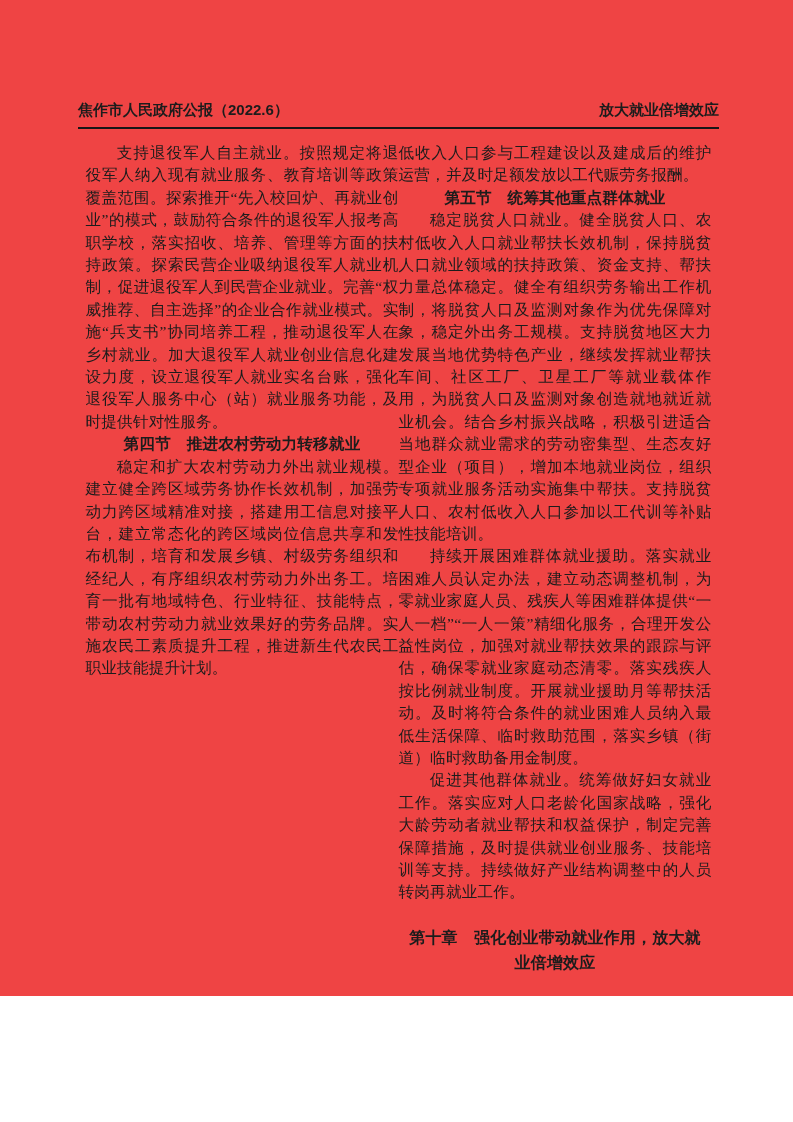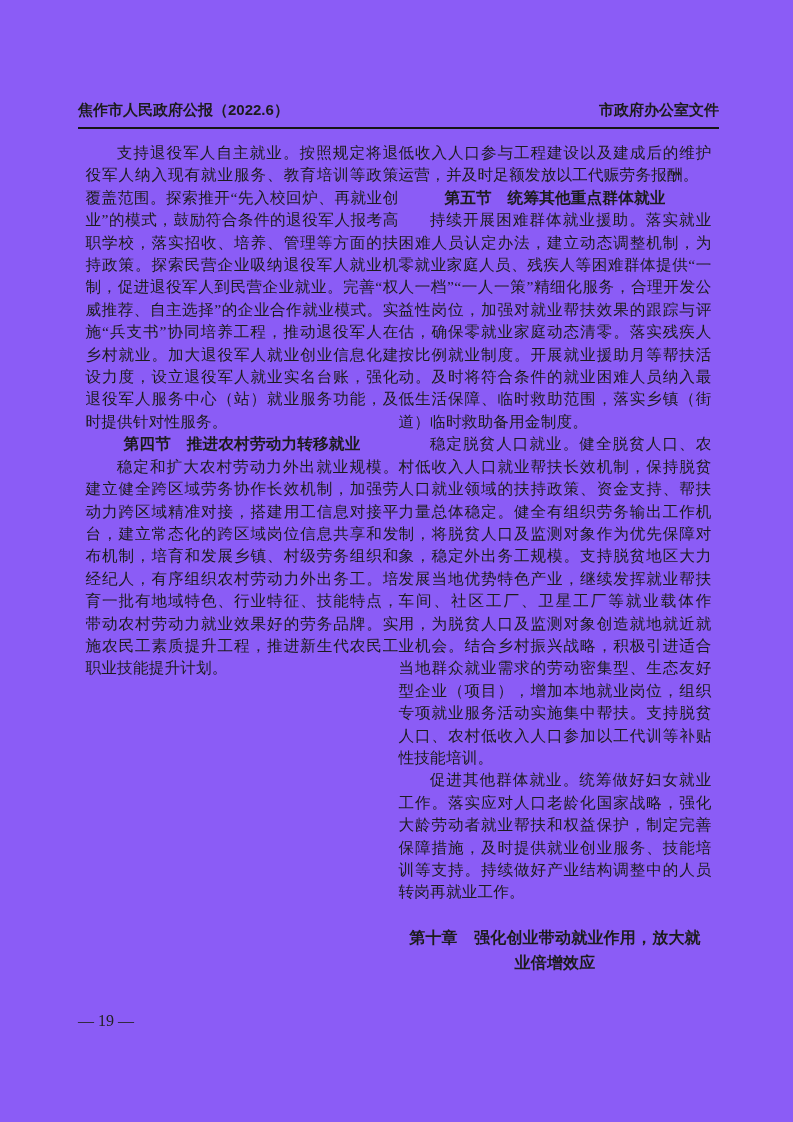--- a/index.html
+++ b/index.html
@@ -3,22 +3,22 @@
 <meta charset="utf-8">
 <style>
   html, body {
     margin: 0;
     padding: 0;
     background: #ffffff;
   }
   .page {
     position: relative;
     width: 793px;
-    height: 1122px;
-    background: #8b5cf6;
+    height: 996px;
+    background: #ef4444;
     color: #1c1c1c;
     overflow: hidden;
     font-family: "Liberation Serif", serif;
   }
   .content {
     position: absolute;
     left: 78px;
     top: 100px;
     width: 641px;
   }
@@ -84,32 +84,32 @@
     color: #222222;
   }
 </style>
 </head>
 <body>
 
 <div class="page">
   <div class="content">
     <div class="header">
       <span>焦作市人民政府公报（2022.6）</span>
-      <span>市政府办公室文件</span>
+      <span>放大就业倍增效应</span>
     </div>
     <div class="columns">
       <div class="column">
           <p class="body">支持退役军人自主就业。按照规定将退役军人纳入现有就业服务、教育培训等政策覆盖范围。探索推开“先入校回炉、再就业创业”的模式，鼓励符合条件的退役军人报考高职学校，落实招收、培养、管理等方面的扶持政策。探索民营企业吸纳退役军人就业机制，促进退役军人到民营企业就业。完善“权威推荐、自主选择”的企业合作就业模式。实施“兵支书”协同培养工程，推动退役军人在乡村就业。加大退役军人就业创业信息化建设力度，设立退役军人就业实名台账，强化退役军人服务中心（站）就业服务功能，及时提供针对性服务。</p>
           <p class="section">第四节　推进农村劳动力转移就业</p>
           <p class="body">稳定和扩大农村劳动力外出就业规模。建立健全跨区域劳务协作长效机制，加强劳动力跨区域精准对接，搭建用工信息对接平台，建立常态化的跨区域岗位信息共享和发布机制，培育和发展乡镇、村级劳务组织和经纪人，有序组织农村劳动力外出务工。培育一批有地域特色、行业特征、技能特点，带动农村劳动力就业效果好的劳务品牌。实施农民工素质提升工程，推进新生代农民工职业技能提升计划。</p>
         </div>
       <div class="column">
           <p class="cont">低收入人口参与工程建设以及建成后的维护运营，并及时足额发放以工代赈劳务报酬。</p>
           <p class="section">第五节　统筹其他重点群体就业</p>
+          <p class="body">稳定脱贫人口就业。健全脱贫人口、农村低收入人口就业帮扶长效机制，保持脱贫人口就业领域的扶持政策、资金支持、帮扶力量总体稳定。健全有组织劳务输出工作机制，将脱贫人口及监测对象作为优先保障对象，稳定外出务工规模。支持脱贫地区大力发展当地优势特色产业，继续发挥就业帮扶车间、社区工厂、卫星工厂等就业载体作用，为脱贫人口及监测对象创造就地就近就业机会。结合乡村振兴战略，积极引进适合当地群众就业需求的劳动密集型、生态友好型企业（项目），增加本地就业岗位，组织专项就业服务活动实施集中帮扶。支持脱贫人口、农村低收入人口参加以工代训等补贴性技能培训。</p>
           <p class="body">持续开展困难群体就业援助。落实就业困难人员认定办法，建立动态调整机制，为零就业家庭人员、残疾人等困难群体提供“一人一档”“一人一策”精细化服务，合理开发公益性岗位，加强对就业帮扶效果的跟踪与评估，确保零就业家庭动态清零。落实残疾人按比例就业制度。开展就业援助月等帮扶活动。及时将符合条件的就业困难人员纳入最低生活保障、临时救助范围，落实乡镇（街道）临时救助备用金制度。</p>
-          <p class="body">稳定脱贫人口就业。健全脱贫人口、农村低收入人口就业帮扶长效机制，保持脱贫人口就业领域的扶持政策、资金支持、帮扶力量总体稳定。健全有组织劳务输出工作机制，将脱贫人口及监测对象作为优先保障对象，稳定外出务工规模。支持脱贫地区大力发展当地优势特色产业，继续发挥就业帮扶车间、社区工厂、卫星工厂等就业载体作用，为脱贫人口及监测对象创造就地就近就业机会。结合乡村振兴战略，积极引进适合当地群众就业需求的劳动密集型、生态友好型企业（项目），增加本地就业岗位，组织专项就业服务活动实施集中帮扶。支持脱贫人口、农村低收入人口参加以工代训等补贴性技能培训。</p>
           <p class="body">促进其他群体就业。统筹做好妇女就业工作。落实应对人口老龄化国家战略，强化大龄劳动者就业帮扶和权益保护，制定完善保障措施，及时提供就业创业服务、技能培训等支持。持续做好产业结构调整中的人员转岗再就业工作。</p>
           <p class="chapter">第十章　强化创业带动就业作用，放大就业倍增效应</p>
         </div>
     </div>
   </div>
   <div class="page-number">— 19 —</div>
 </div>
 
 </body></html>

